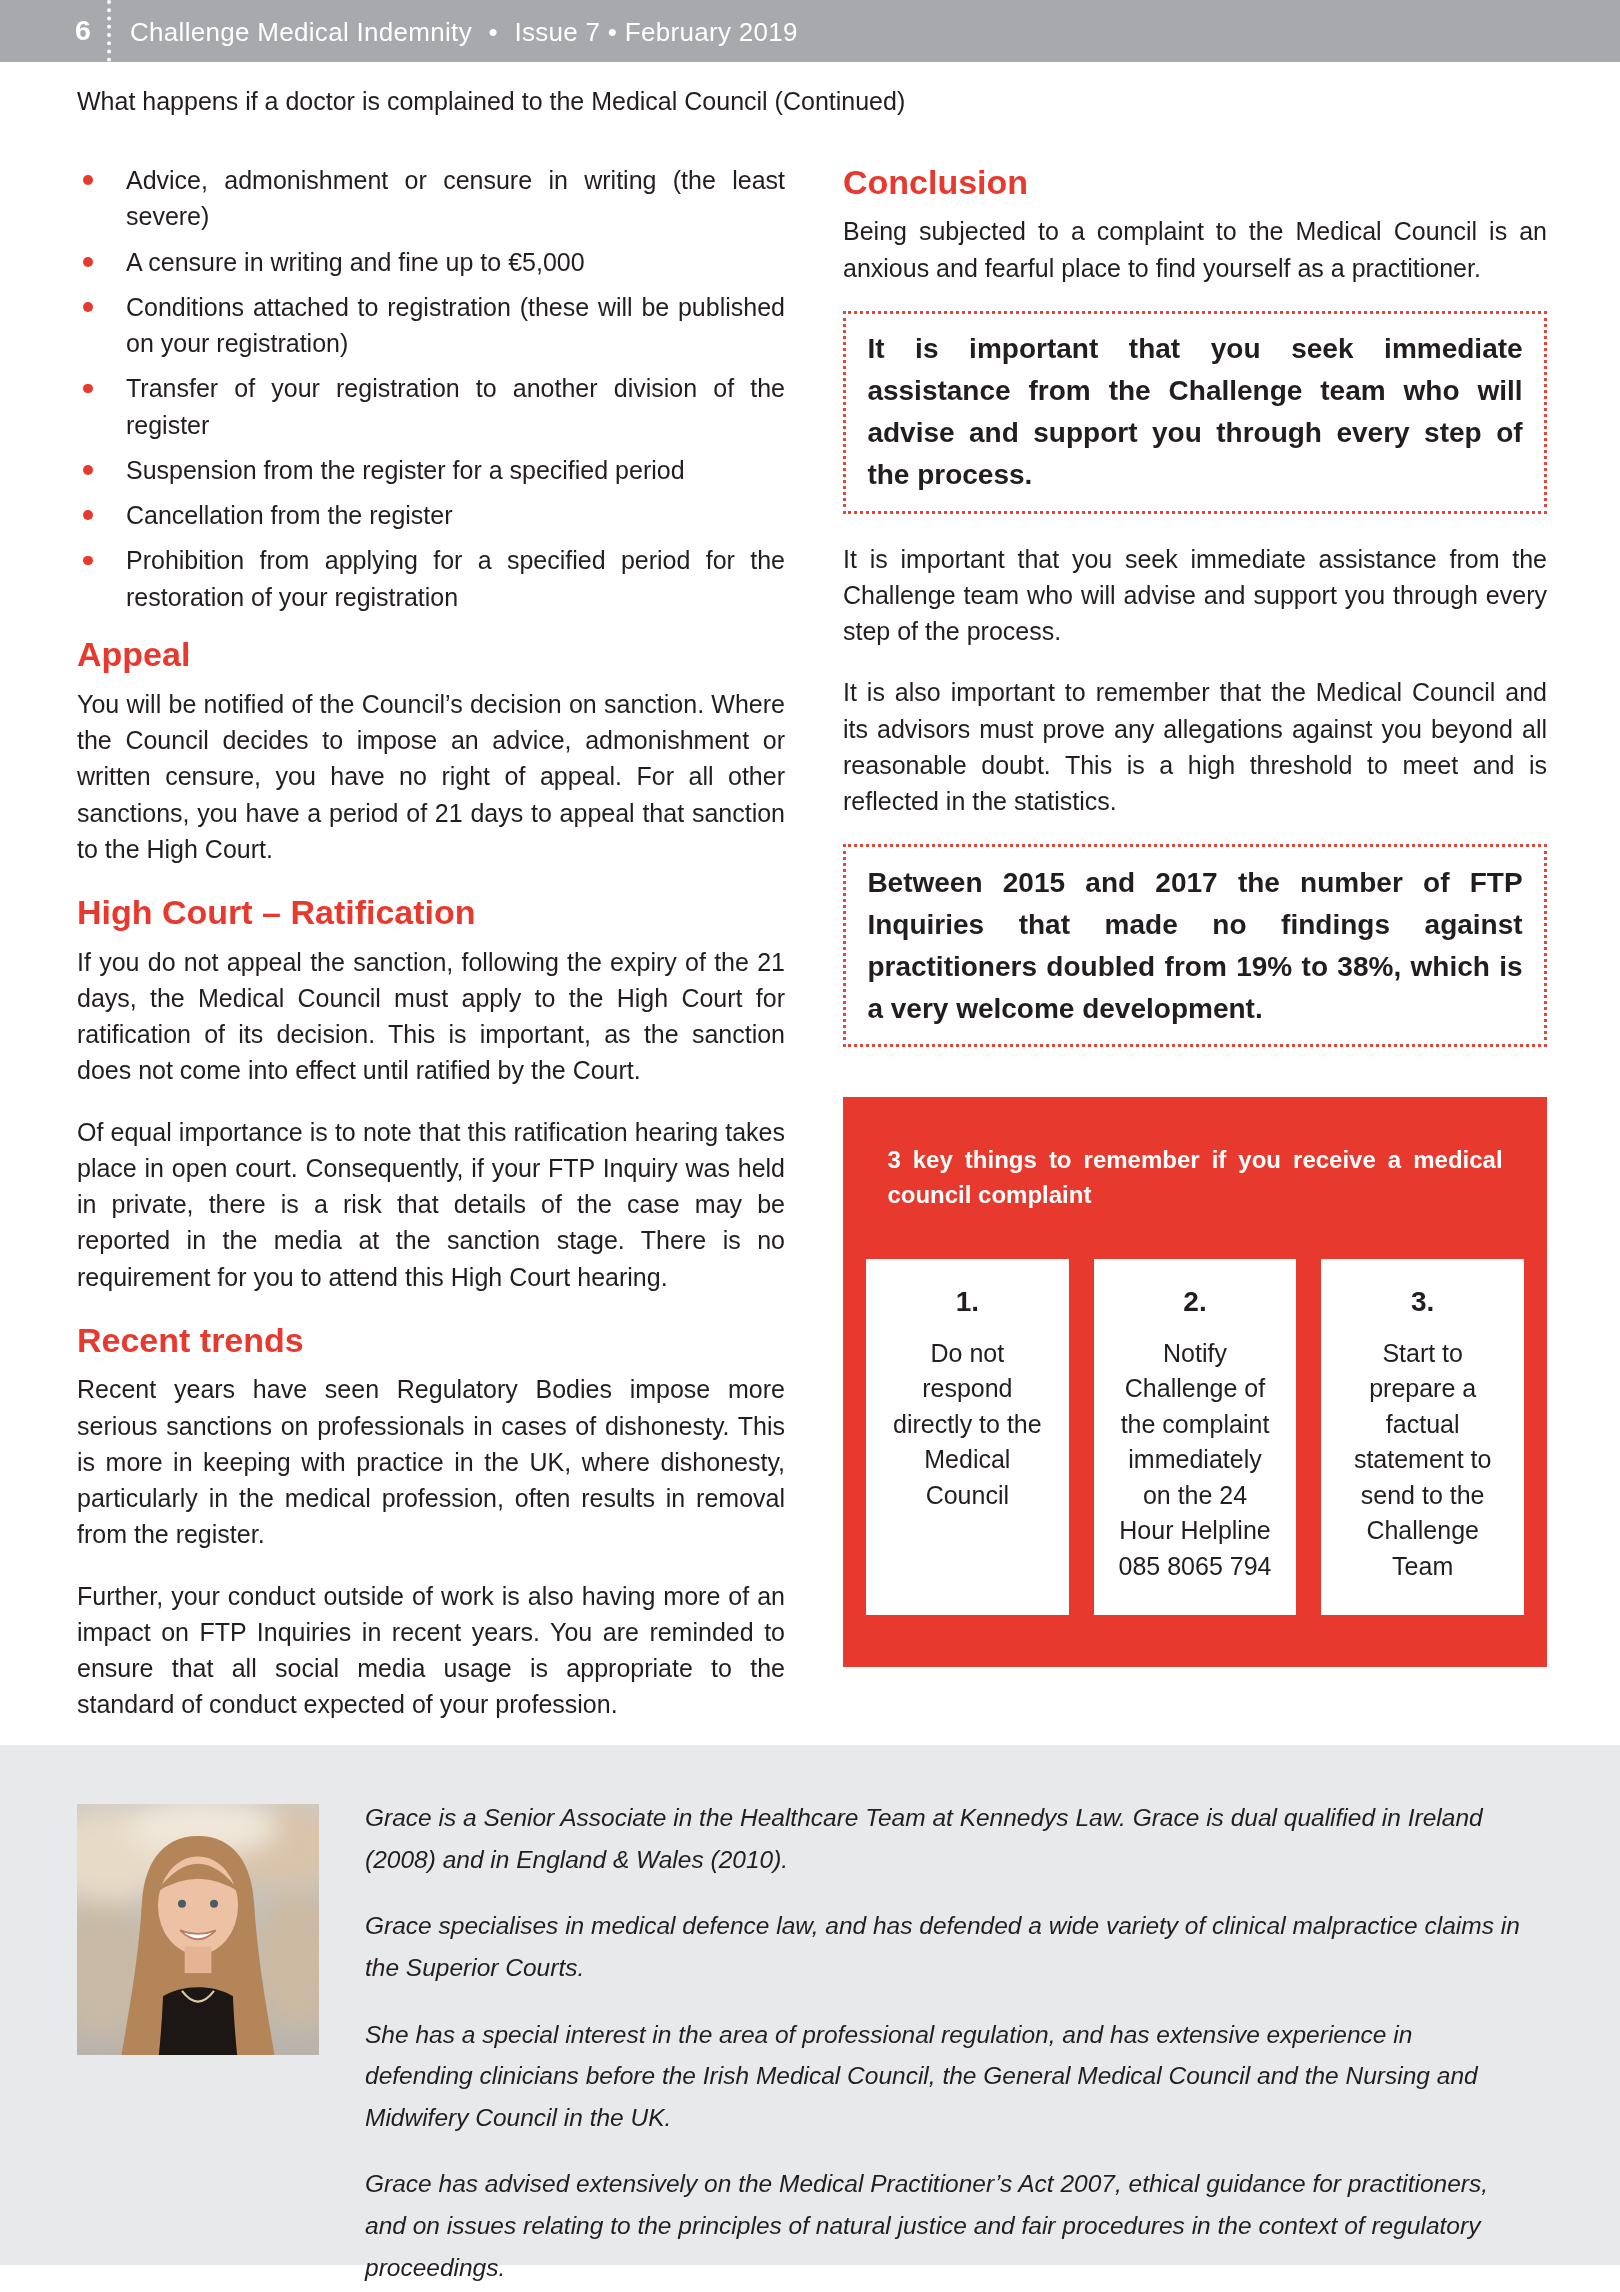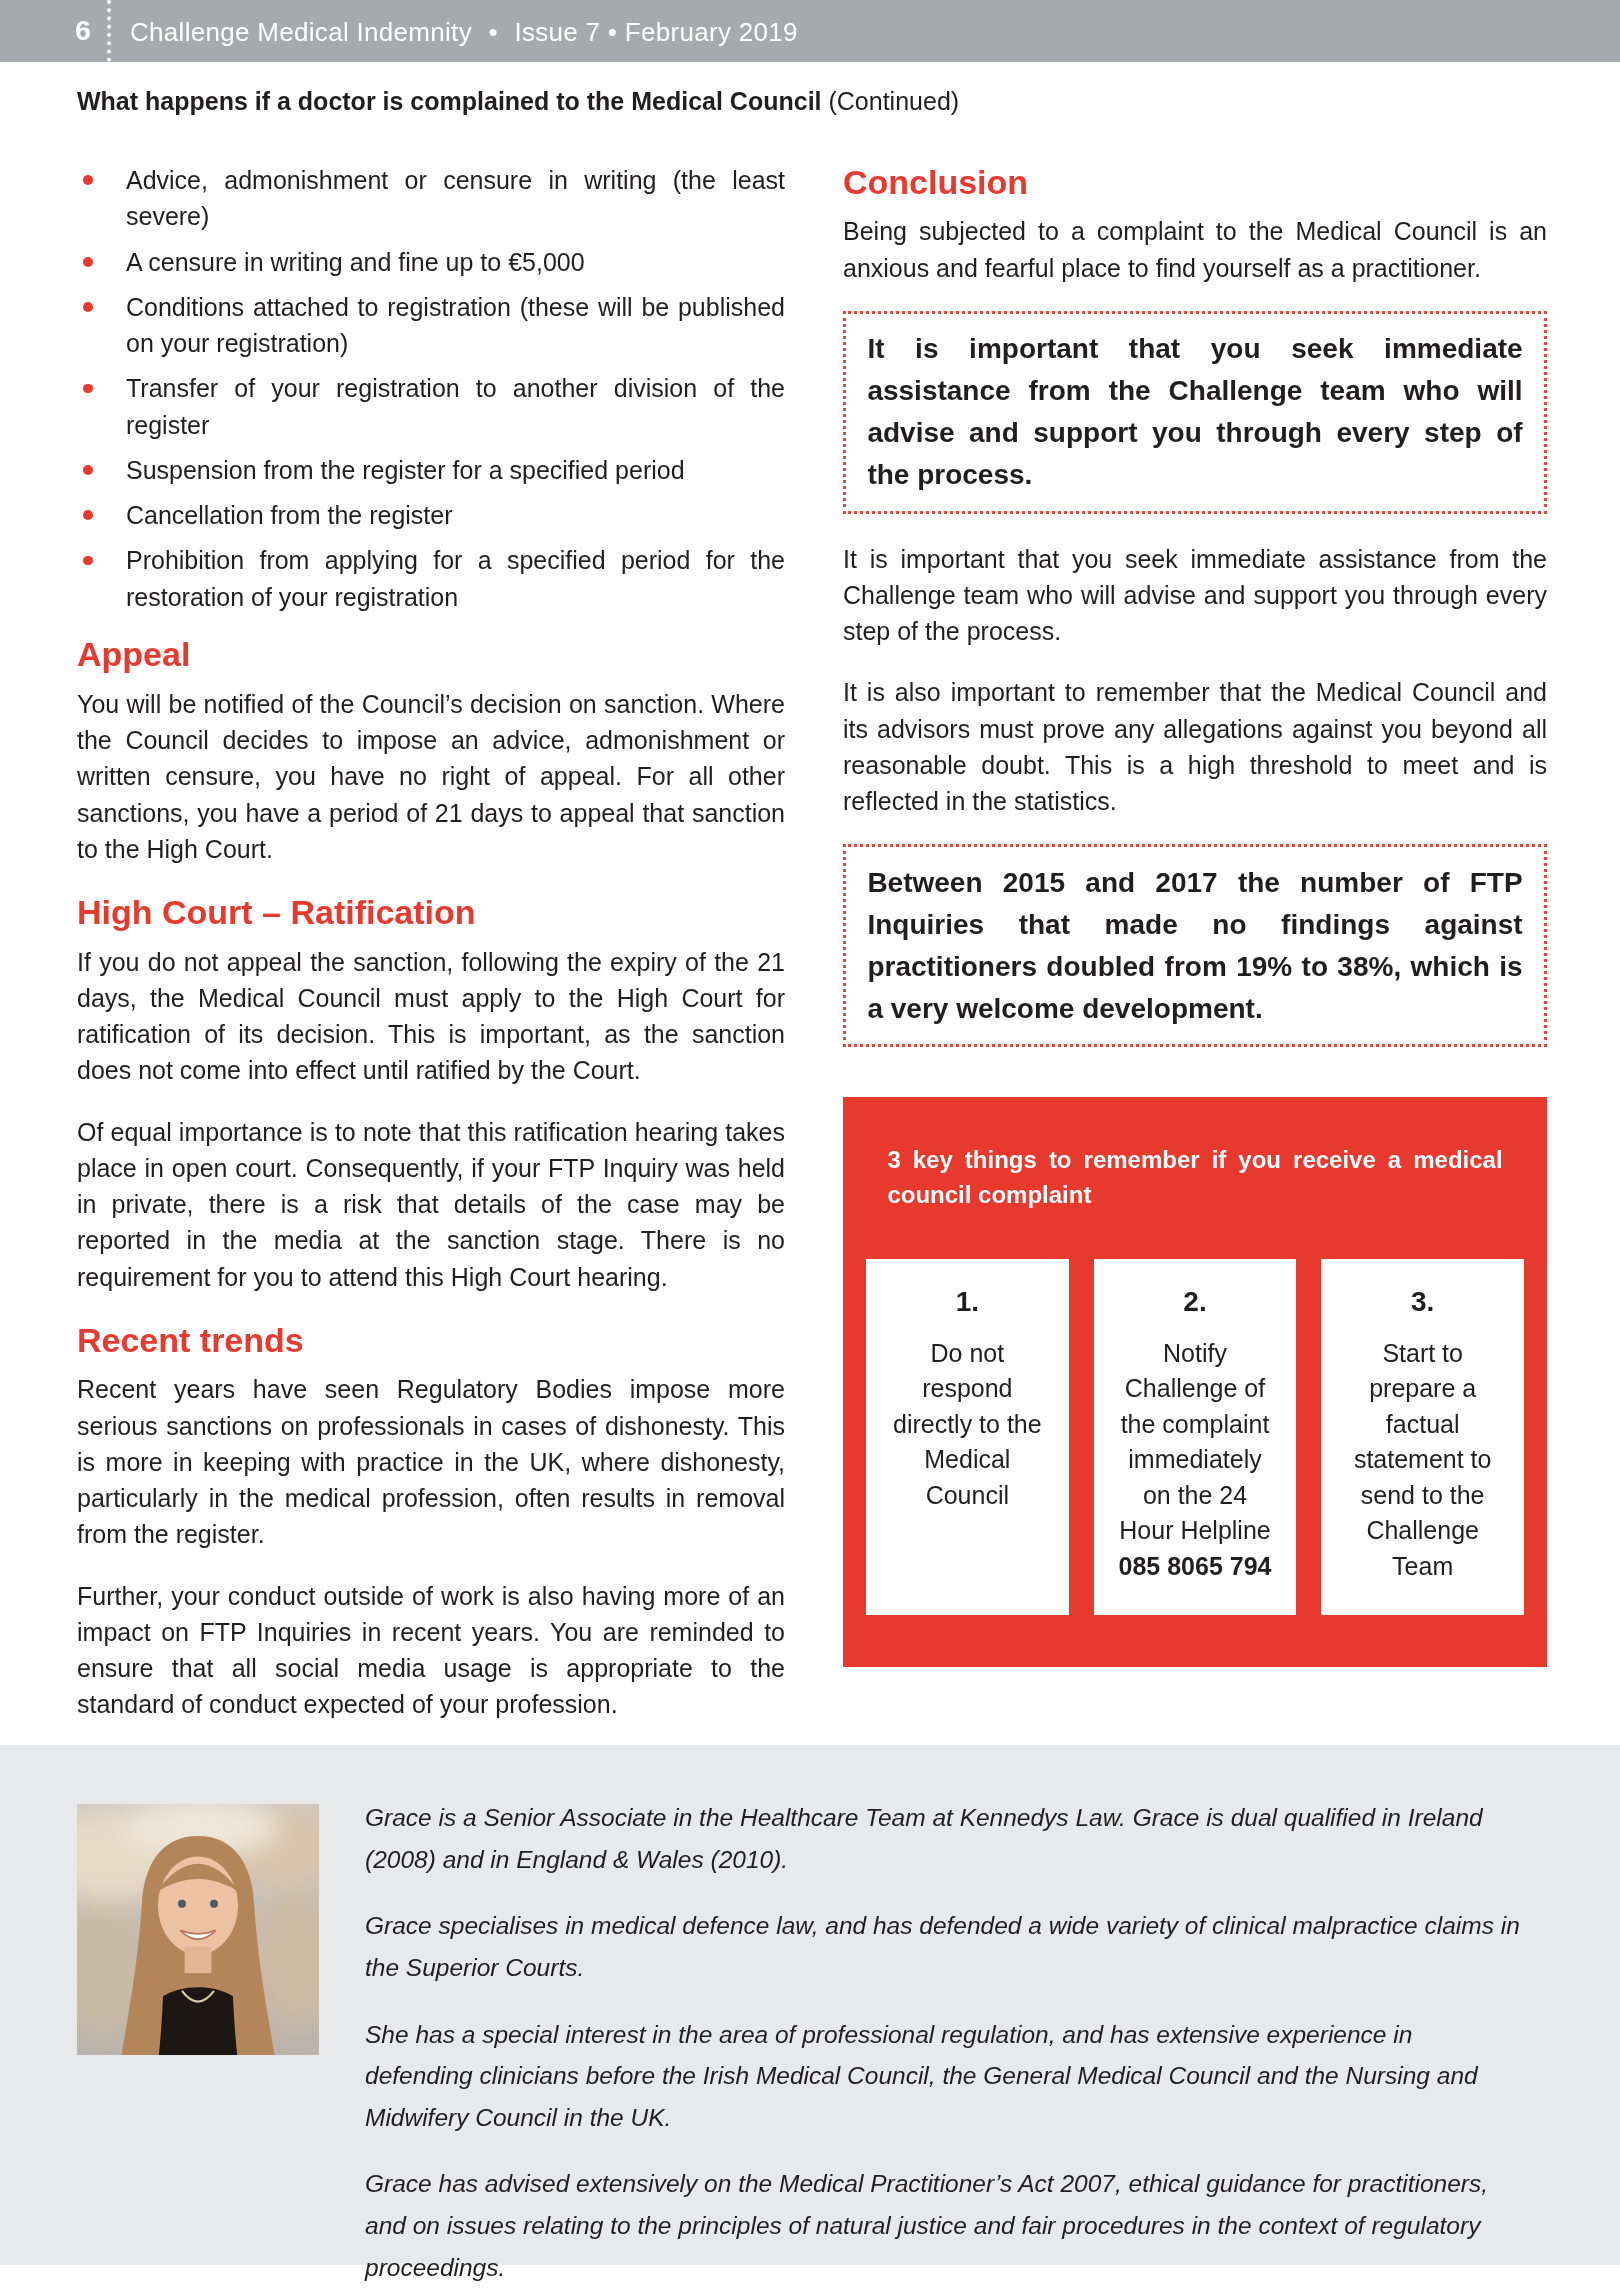--- a/index.html
+++ b/index.html
@@ -9,42 +9,42 @@
     font-family:"Liberation Sans","DejaVu Sans",sans-serif;
   }
   
   .topbar { position:absolute; top:0; left:0; width:100%; height:62px; background:#a7a9ac; }
   .pagenum { position:absolute; left:75px; top:14.3px; font-size:28.5px; font-weight:bold; color:#fff; }
   .hdr-divider { position:absolute; left:107px; top:0; height:70px; border-left:4.5px dotted #fff; }
   .hdr-title { position:absolute; left:130px; top:17px; font-size:26px; font-weight:normal; color:#fff; letter-spacing:0.3px; }
   .hdr-title .sep { padding:0 9px; }
   
   .subtitle { position:absolute; left:77px; top:87px; font-size:25px; color:#221e1f; }
-  .subtitle .b { font-weight:bold; }
+  .subtitle .b { font-weight:normal; }
   
   .col { position:absolute; top:162px; }
   .col.left  { left:77px;  width:708px; }
   .col.right { left:843px; width:704px; }
   .col p { font-size:25px; line-height:1.45; text-align:justify; margin:0 0 25px 0; }
   h2.red { color:#e8392e; font-size:34px; line-height:1.2; margin:19.6px 0 10.7px 0; }
   h2.red.first { margin-top:0; }
   
   .bullet-item { display:flex; margin:0 0 9px 0; font-size:25px; line-height:1.45; text-align:justify; }
   .dot { flex:0 0 auto; width:9.8px; height:9.8px; border-radius:50%; background:#e8392e; margin:13.4px 33px 0 6.2px; }
   .btext { flex:1 1 auto; }
   
   .callout { border:3.6px dotted #dd4a3d; padding:14.3px 21.4px; margin:5.3px 0 27px 0; }
   .callout p { font-size:28px; font-weight:bold; line-height:1.5; margin:0; }
   
   .keypanel { background:#e8392e; margin-top:50px; padding:46px 23px 52px 23px; box-sizing:border-box; }
   .kp-heading { color:#fff; font-weight:bold; font-size:24px; line-height:1.45; text-align:justify; padding:0 21.4px; }
   .kp-cards { display:flex; gap:25px; margin-top:46px; }
   .kp-card { flex:1 1 0; background:#fff; height:356px; box-sizing:border-box; padding:23px 21.4px; text-align:center; font-size:25px; line-height:1.42; }
   .kp-num { font-weight:bold; font-size:28px; margin-bottom:14.3px; }
-  .kp-bold { font-weight:bold; white-space:nowrap; }
+  .kp-bold { font-weight:normal; white-space:nowrap; }
   
   .bio-footer { position:absolute; left:0; top:1745px; width:100%; height:520px; background:#e8e9ea; }
   .photo { position:absolute; left:77px; top:59px; width:242px; height:251px; overflow:hidden; }
   .bio { position:absolute; left:365px; top:52px; width:1158px; }
   .bio p { font-style:italic; font-size:24.5px; line-height:1.7; margin:0 0 25px 0; color:#221e1f; }
 </style>
 </head>
 <body>
 
 <div class="page">

